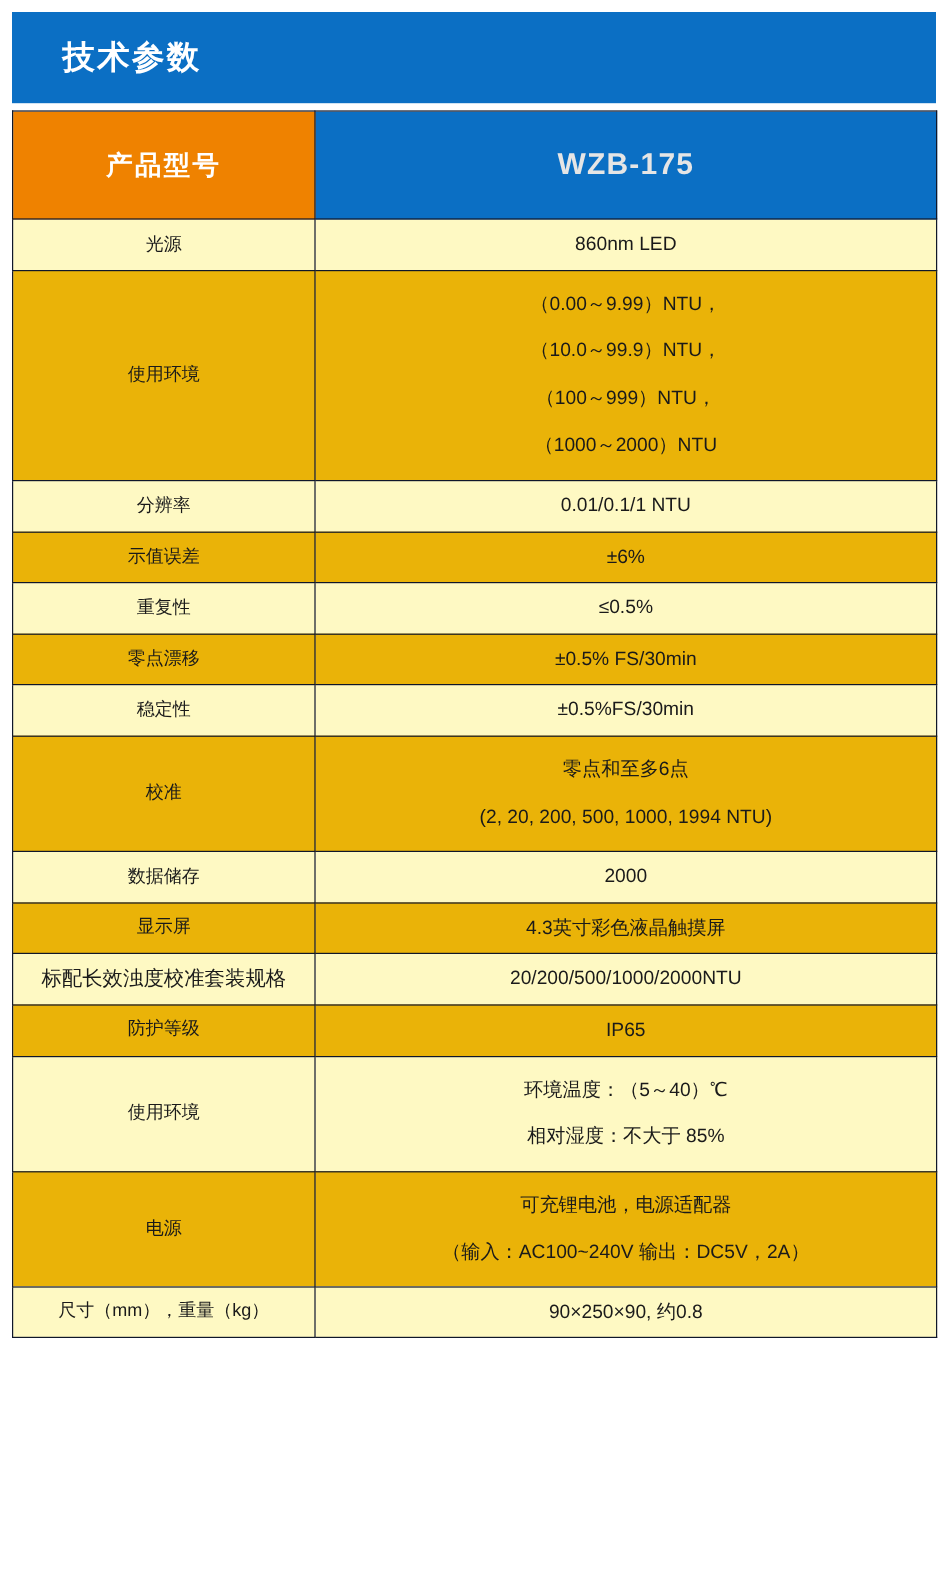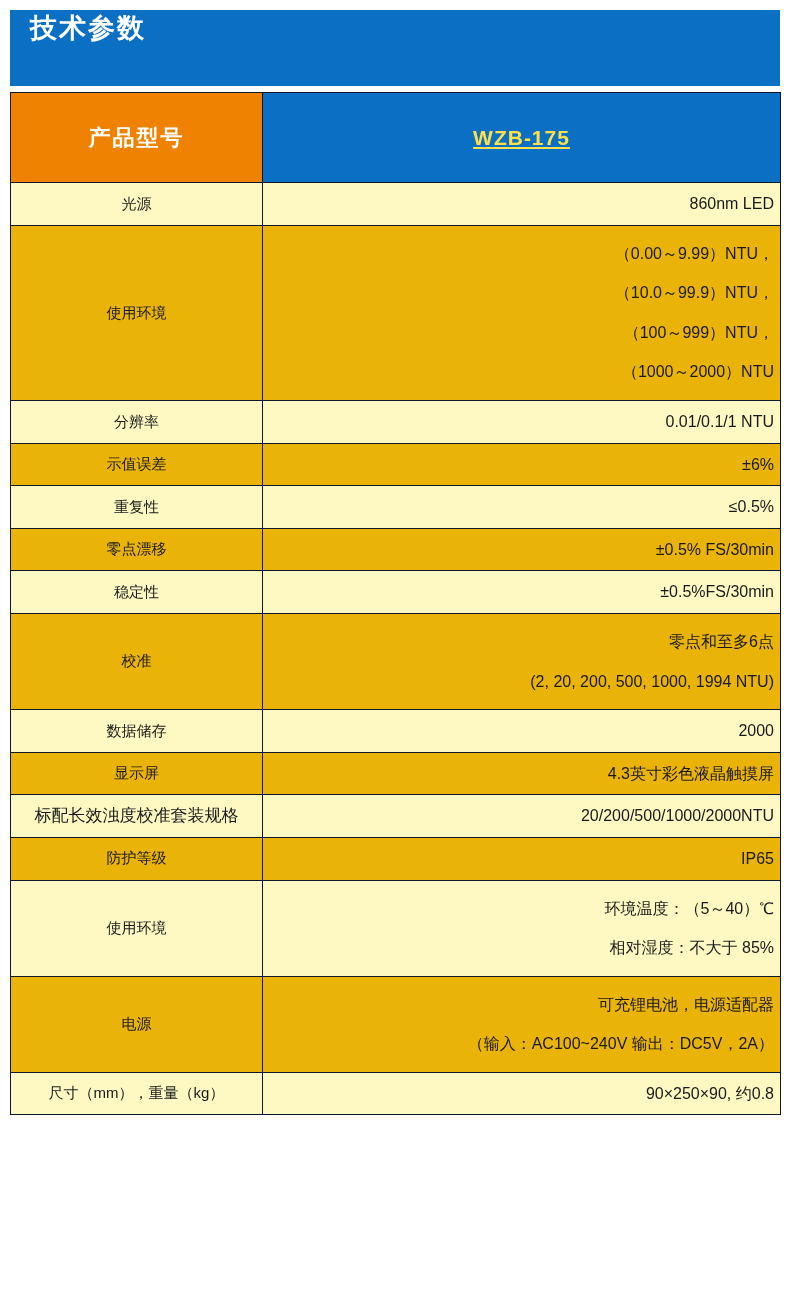--- a/index.html
+++ b/index.html
@@ -16,21 +16,22 @@
     width: 790px;
     box-sizing: border-box;
     padding: 10px 10px 0 10px;
     background: #ffffff;
   }
   .title-bar {
     background: #0b6fc4;
     color: #ffffff;
     height: 76px;
     display: flex;
-    padding-left: 20px;
+    align-items: center;
+    padding-left: 42px;
     box-sizing: border-box;
   }
   .title-bar .title-text {
     font-size: 27px;
     font-weight: bold;
     letter-spacing: 2px;
   }
   table.spec {
     border-collapse: collapse;
     width: 770px;
@@ -46,25 +47,24 @@
   }
   td.hdr-left {
     background: #ef8200;
     color: #ffffff;
     font-size: 22px;
     font-weight: bold;
     letter-spacing: 2px;
   }
   td.hdr-right {
     background: #0b6fc4;
-    color: #fde047;
-    font-size: 21px;
+    color: #e5e5e5;
+    font-size: 25px;
     font-weight: bold;
     letter-spacing: 1px;
-    text-decoration: underline;
   }
   table.spec td {
     border: 1px solid #0f172a;
     text-align: center;
     vertical-align: middle;
     padding: 8px 6px;
     box-sizing: border-box;
   }
   tr.light td { background: #fef9c3; }
   tr.dark td { background: #eab308; }
@@ -77,21 +77,20 @@
     font-size: 17px;
   }
   td.value {
     font-size: 16px;
     color: #1a1a1a;
     line-height: 1.6;
   }
   td.value .line {
     display: block;
     padding: 7px 0;
-    text-align: right;
   }
   td.value.single .line {
     padding: 0;
   }
 </style>
 </head>
 <body>
 
 <div class="page">
 

